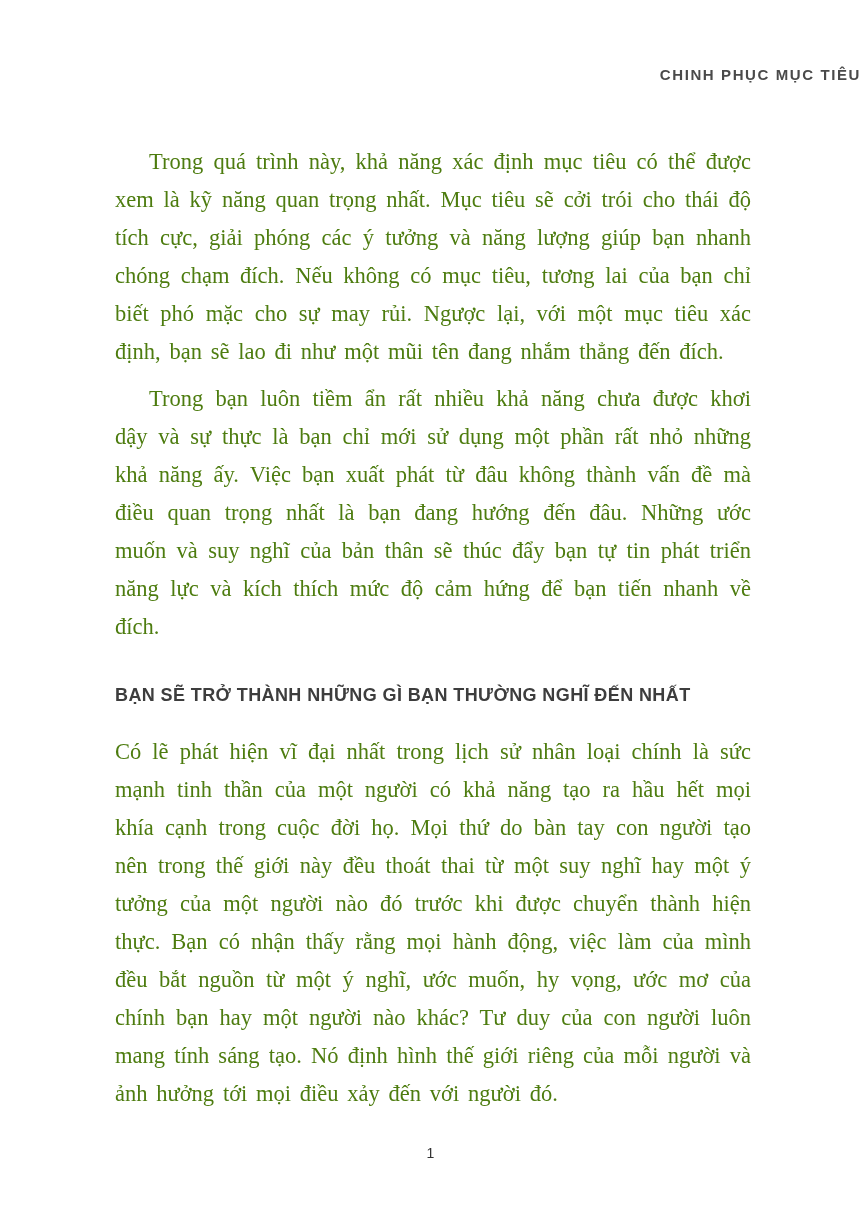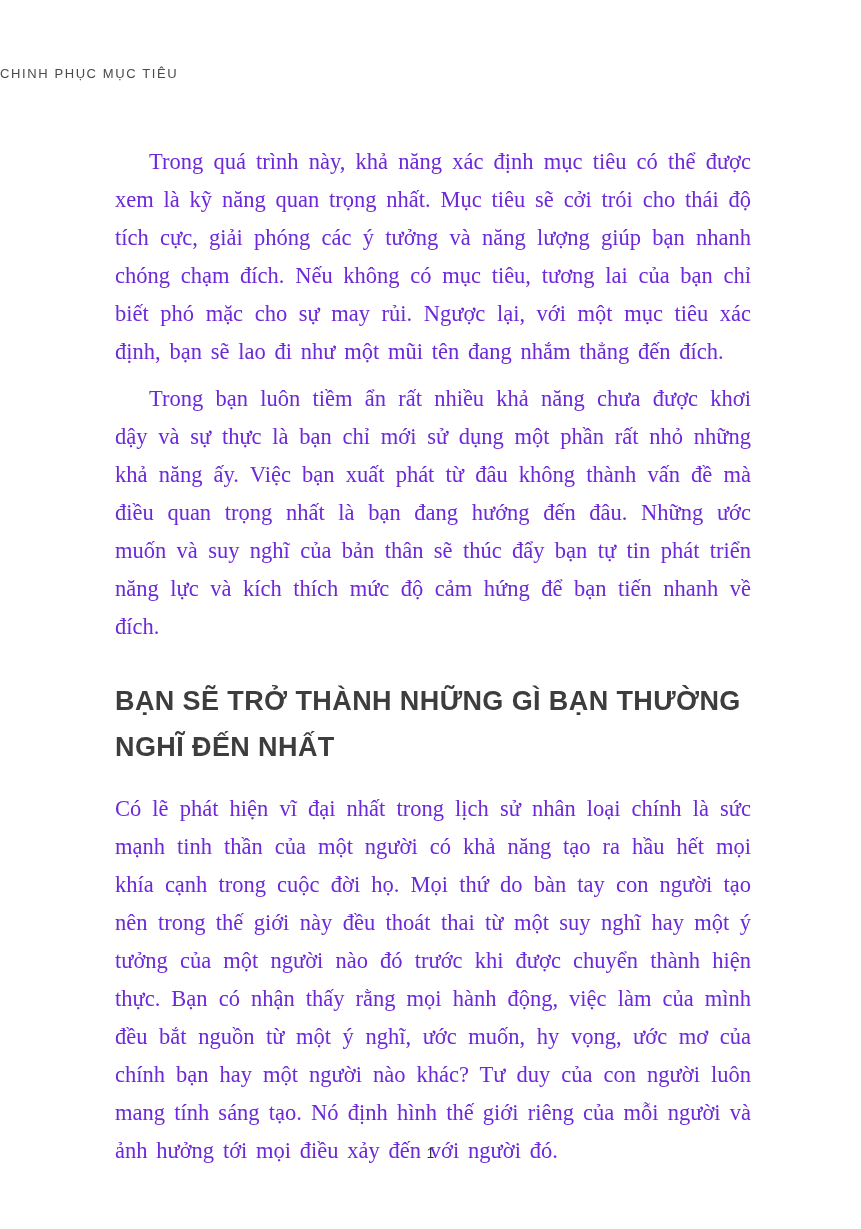--- a/index.html
+++ b/index.html
@@ -14,50 +14,50 @@
     background: #ffffff;
     overflow: hidden;
     font-family: "Liberation Serif", serif;
     color: #2e2e2e;
   }
   .running-head {
     position: absolute;
     top: 66px;
     left: 0;
     width: 100%;
-    text-align: left;
+    text-align: right;
     font-family: "Liberation Sans", sans-serif;
-    font-size: 13px;
-    font-weight: 400;
+    font-size: 15px;
+    font-weight: 700;
     letter-spacing: 1.6px;
     color: #4a4a4a;
   }
   .body-text {
     position: absolute;
     top: 143px;
     left: 115px;
     width: 636px;
   }
   .para {
     margin: 0 0 9px 0;
     font-size: 22.5px;
     line-height: 38px;
     text-align: justify;
     text-justify: inter-word;
     word-spacing: 0.14em;
-    color: #6d28d9;
+    color: #4d7c0f;
   }
   .para.indent {
     text-indent: 34px;
   }
   .section-heading {
     margin: 32px 0 20px 0;
     font-family: "Liberation Sans", sans-serif;
-    font-size: 27px;
-    line-height: 46px;
+    font-size: 18px;
+    line-height: 35px;
     font-weight: 600;
     letter-spacing: 0.4px;
     color: #3d3d3d;
     text-align: left;
   }
   .page-number {
     position: absolute;
     bottom: 68px;
     left: 0;
     width: 100%;

